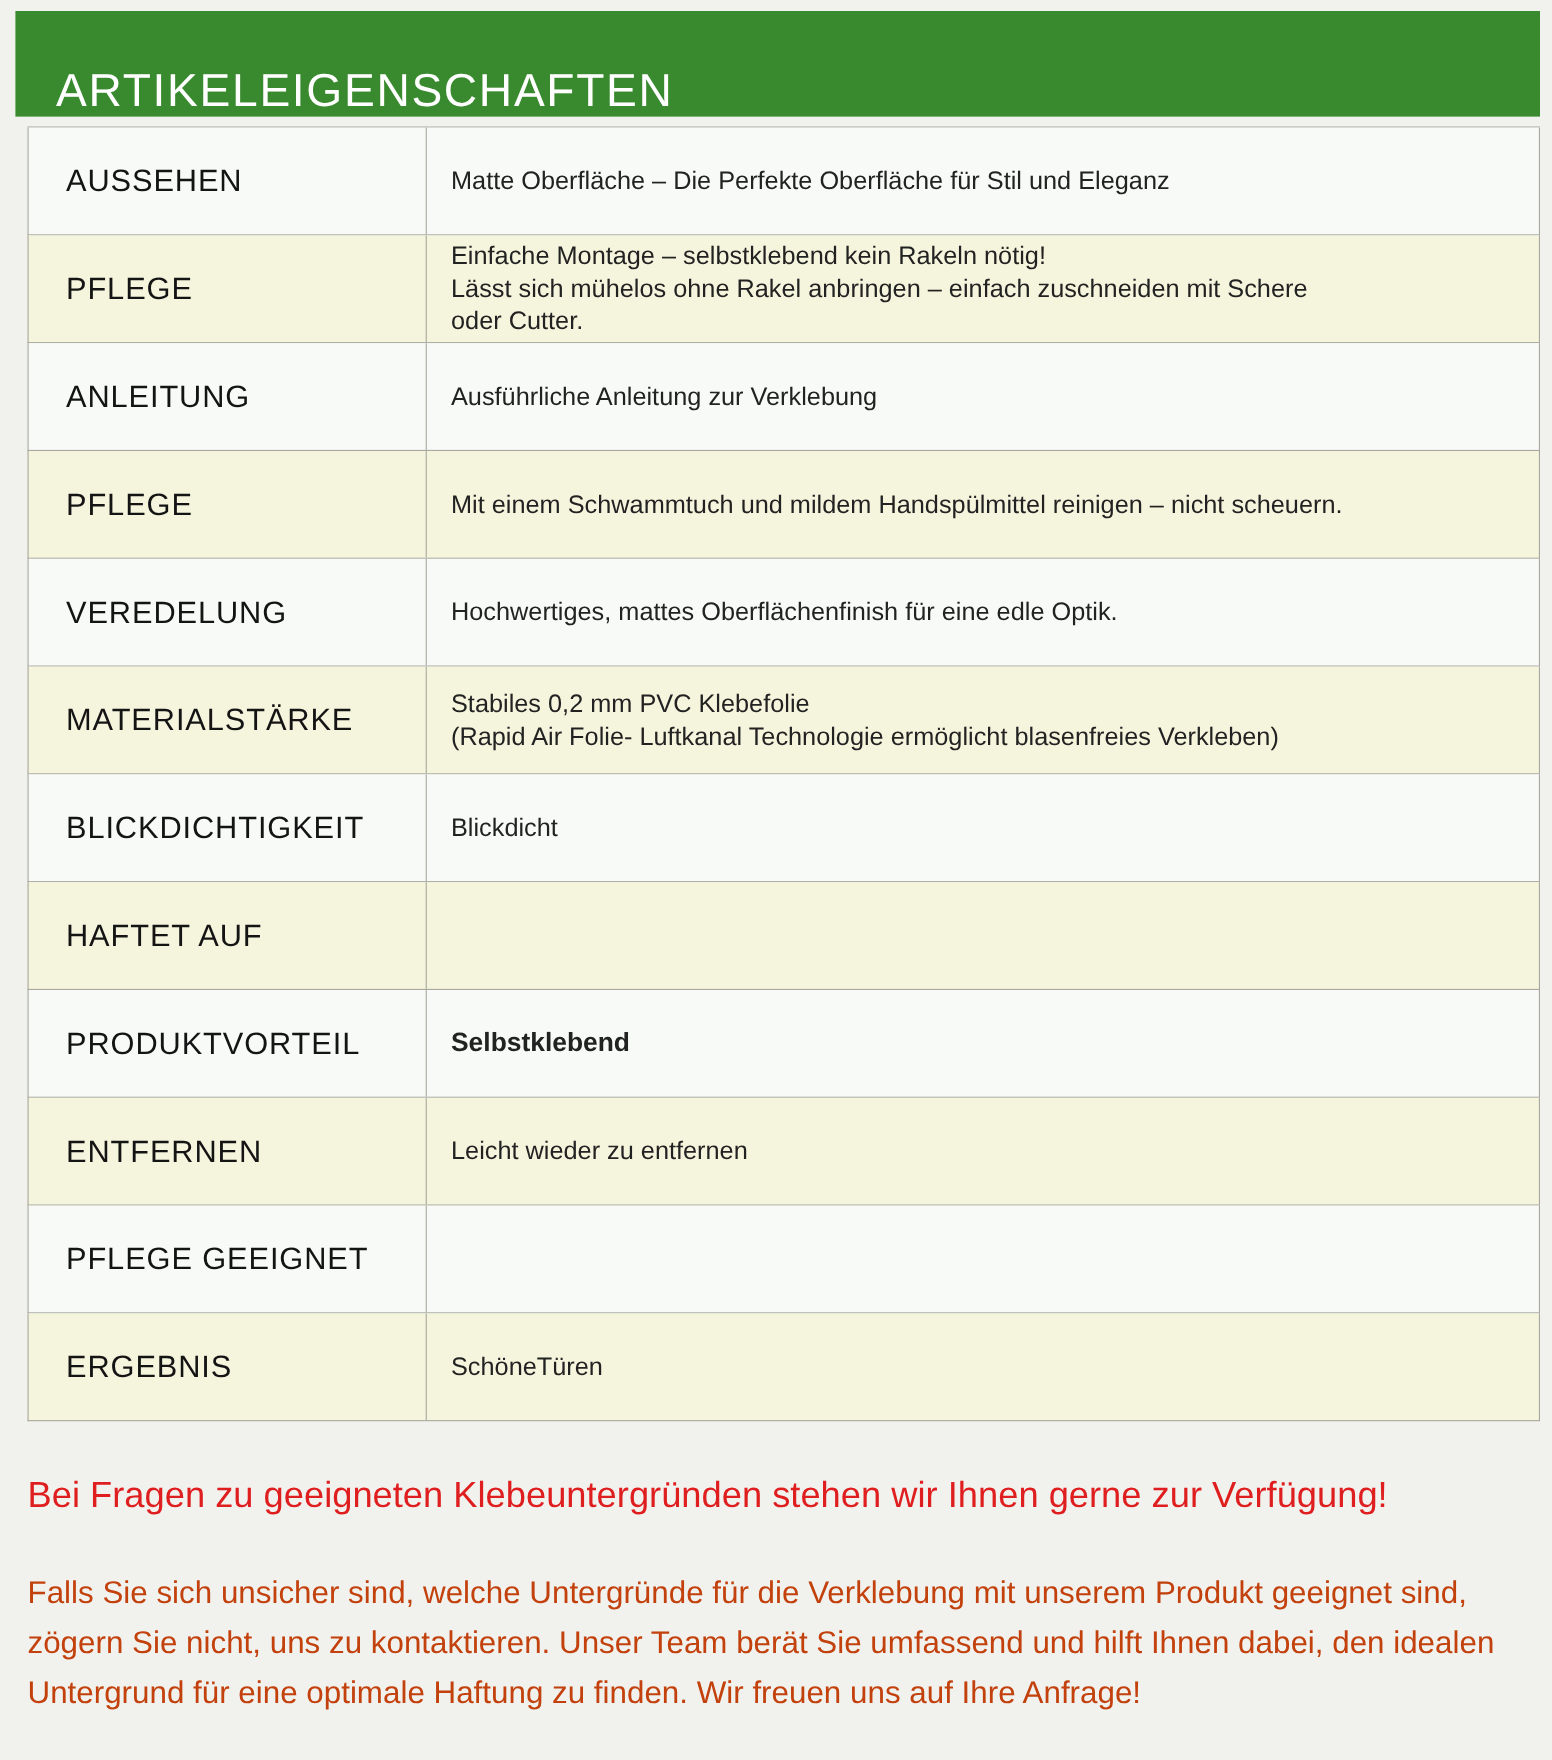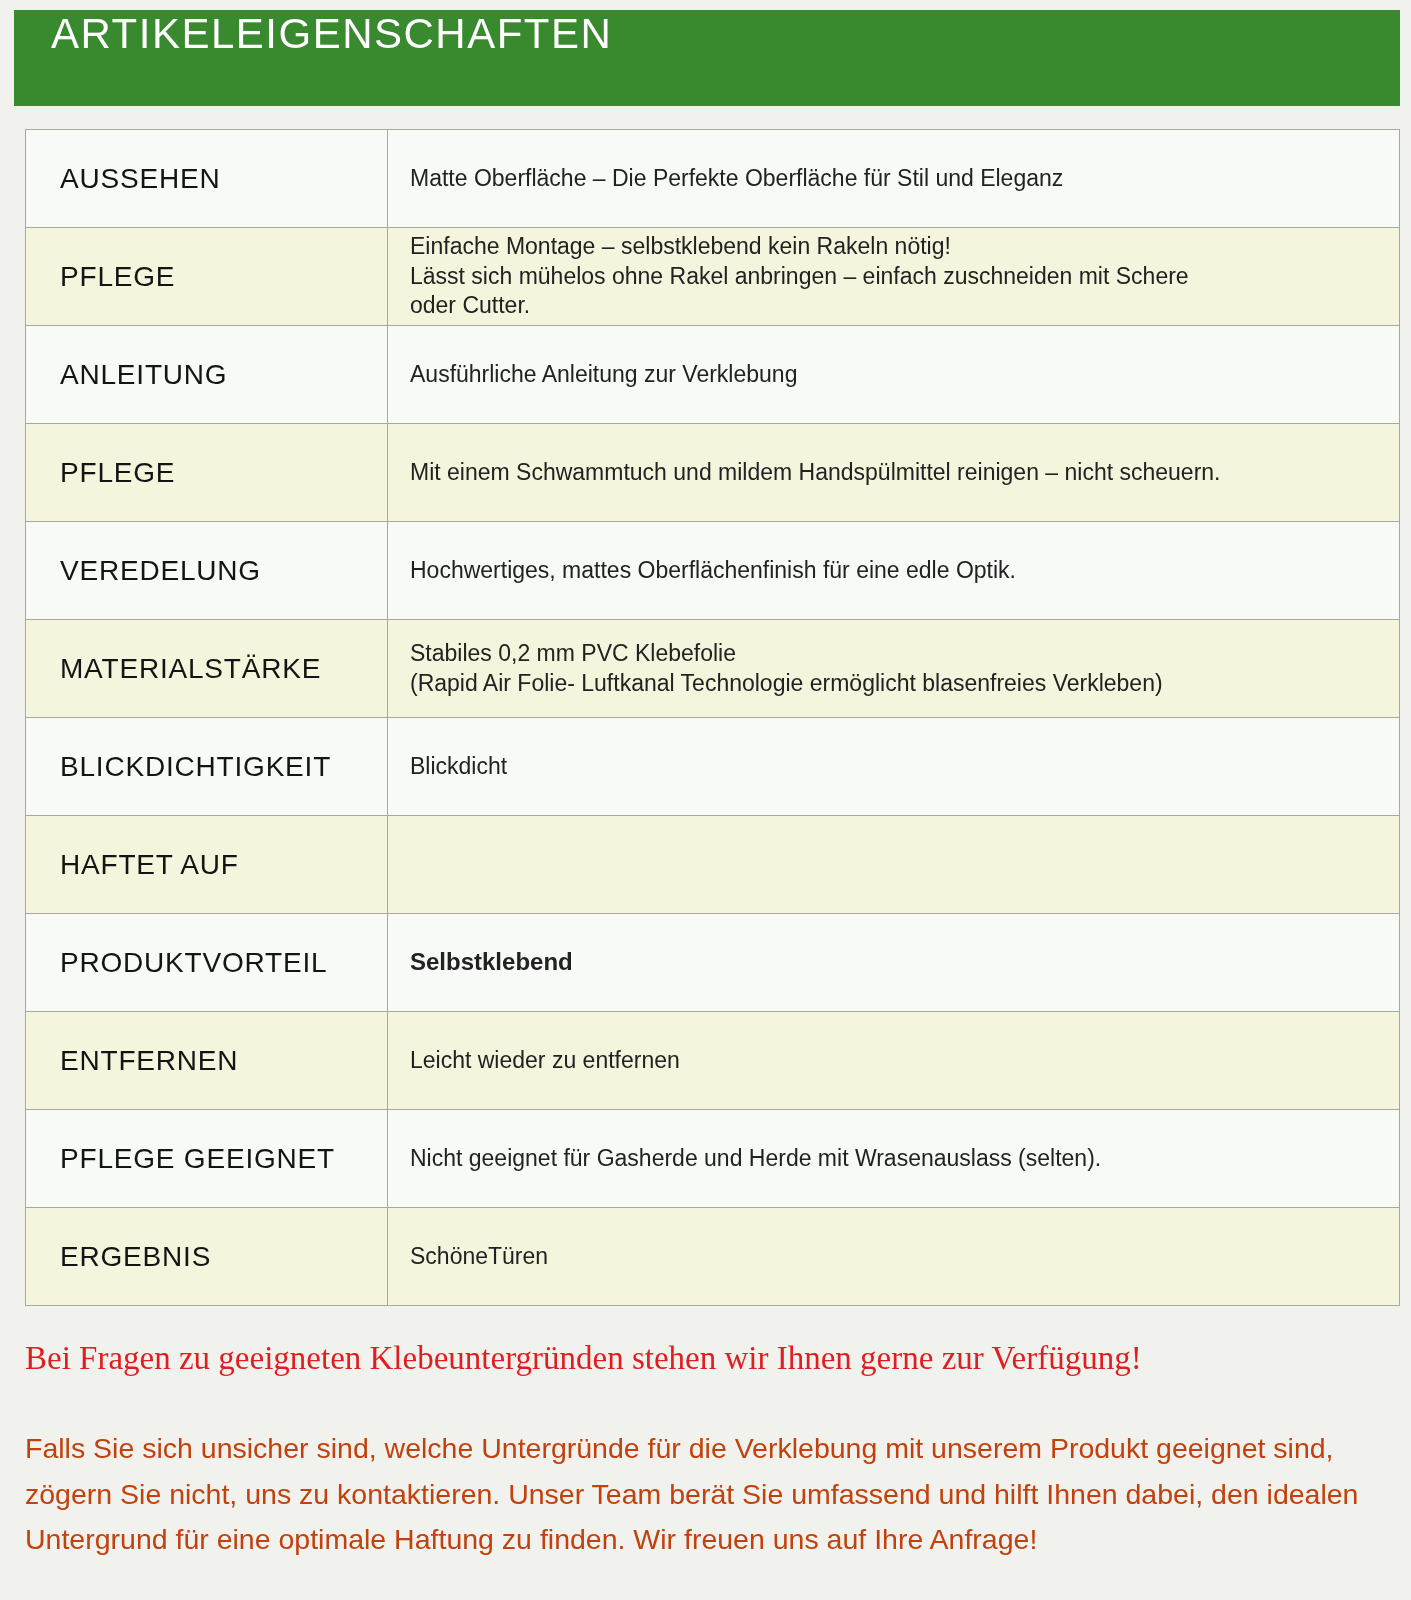--- a/index.html
+++ b/index.html
@@ -27,23 +27,23 @@
   .table-wrap {
     position: absolute;
     left: 14px;
     top: 10px;
     width: 1386px;
   }
   .tbl-header {
     height: 96px;
     background: var(--header-green);
     display: flex;
-    align-items: flex-start;
+    align-items: flex-end;
     padding-left: 37px;
-    margin-bottom: 23px;
+    margin-bottom: 9px;
   }
   .tbl-title {
     color: #ffffff;
     font-size: 42px;
     letter-spacing: 1.5px;
     font-weight: 400;
   }
   .rows { border-top: 1px solid var(--border); margin-left: 11px; }
   .row {
     display: flex;
@@ -78,21 +78,20 @@
     font-weight: 700;
     font-size: 24px;
   }
   .note-red {
     position: absolute;
     left: 25px;
     top: 1340px;
     width: 1372px;
     font-size: 33px;
     color: var(--note-red);
-    font-family: Liberation Serif, serif;
   }
   .note-text {
     position: absolute;
     left: 25px;
     top: 1426px;
     width: 1374px;
     font-size: 28.5px;
     line-height: 1.6;
     color: #c2410c;
   }
@@ -157,21 +156,20 @@
         <div class="cell value bold">Selbstklebend</div>
       </div>
 
       <div class="row alt">
         <div class="cell label">ENTFERNEN</div>
         <div class="cell value">Leicht wieder zu entfernen</div>
       </div>
 
       <div class="row">
         <div class="cell label">PFLEGE GEEIGNET</div>
-        <div class="cell value">Nicht geeignet für Gasherde und Herde mit Wrasenauslass (selten).</div>
       </div>
 
       <div class="row alt">
         <div class="cell label">ERGEBNIS</div>
         <div class="cell value">SchöneTüren</div>
       </div>
 
     </div>
   </div>
 

